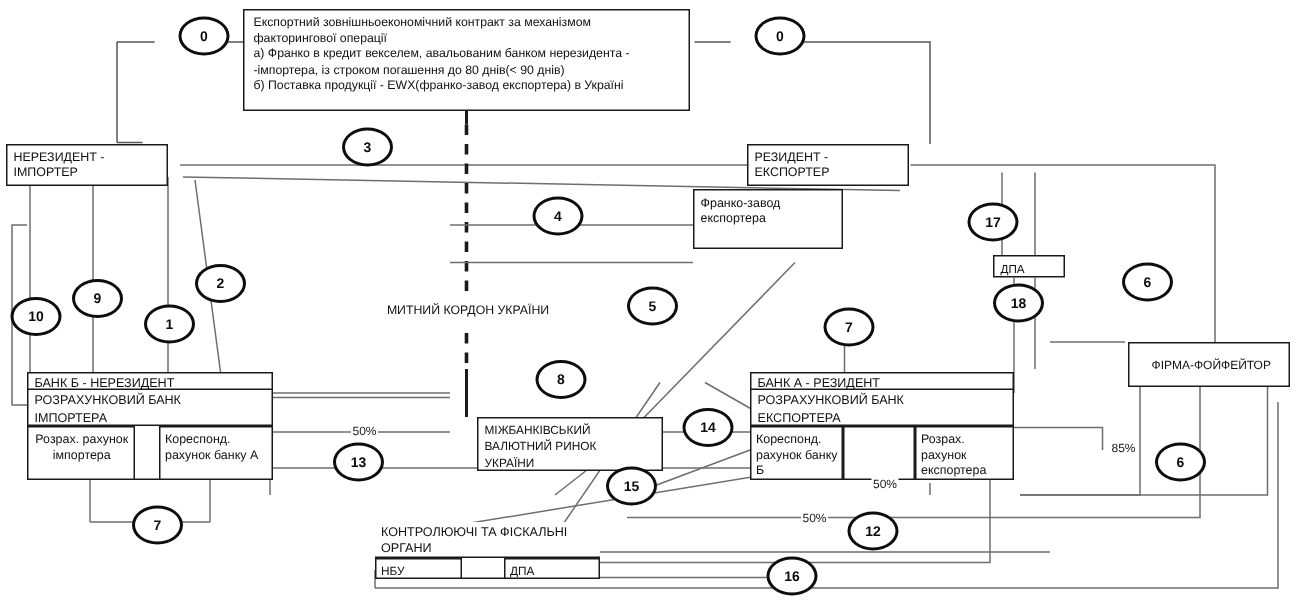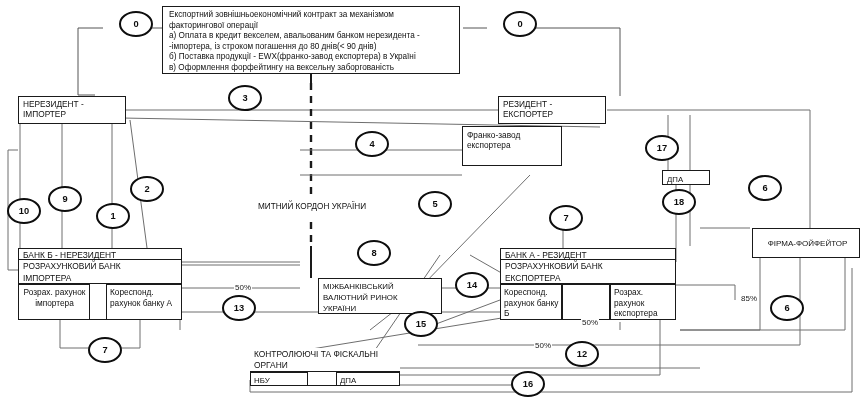--- a/index.html
+++ b/index.html
@@ -105,27 +105,26 @@
     <polyline points="400,368 700,368" stroke="#6e6e6e" stroke-width="1"></polyline>
 
     <polyline points="505,275 470,255" stroke="#6e6e6e" stroke-width="1"></polyline>
     <polyline points="500,300 420,330" stroke="#6e6e6e" stroke-width="1"></polyline>
     <polyline points="430,283 370,330" stroke="#6e6e6e" stroke-width="1"></polyline>
   </svg>
 
   <div class="note" style="left:162px;top:6px;width:298px;height:68px;">
     <div>Експортний  зовнішньоекономічний контракт за механізмом</div>
     <div>факторингової операції</div>
-    <div>а) Оплата в кредит векселем, авальованим банком нерезидента -</div>
+    <div>а) Франко в кредит векселем, авальованим банком нерезидента -</div>
     <div>-імпортера, із строком погашення до 80 днів(&lt; 90 днів)</div>
     <div>б) Поставка продукції - EWX(франко-завод експортера) в Україні</div>
-    <div>в) Оформлення форфейтингу на вексельну заборгованість</div>
-  </div>
-
-  <div class="box" style="left:18px;top:96px;width:108px;height:28px;padding-left:32px;">
+  </div>
+
+  <div class="box" style="left:4px;top:96px;width:108px;height:28px;padding-left:32px;">
     <div class="bx-text" style="left:0;top:0;width:108px;">
       <span class="ln">НЕРЕЗИДЕНТ -</span>
       <span class="ln">ІМПОРТЕР</span>
     </div>
   </div>
 
   <div class="box" style="left:498px;top:96px;width:108px;height:28px;">
     <div class="bx-text" style="left:0;top:0;width:108px;">
       <span class="ln">РЕЗИДЕНТ -</span>
       <span class="ln">ЕКСПОРТЕР</span>

